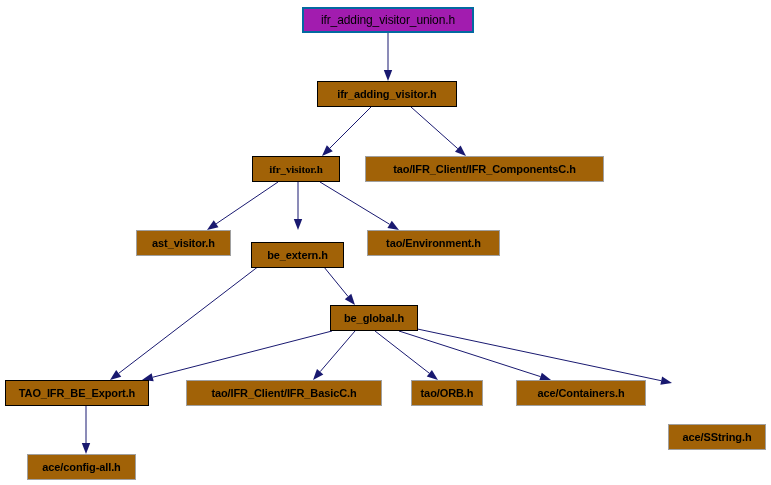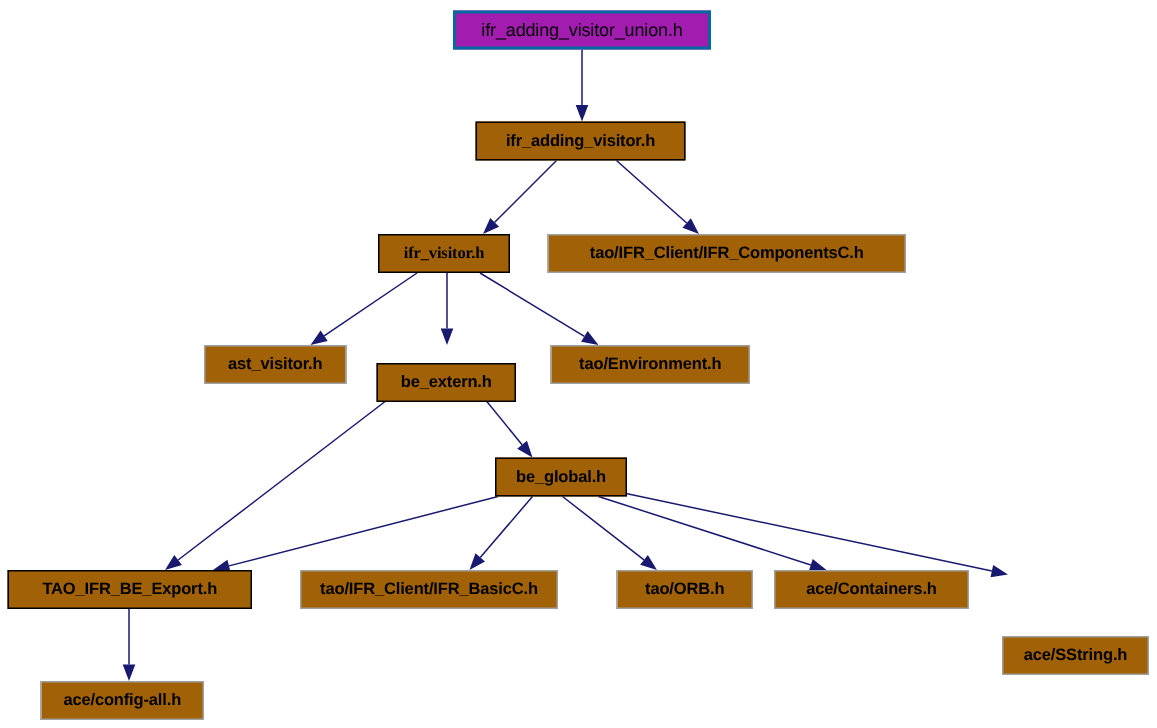--- a/index.html
+++ b/index.html
@@ -138,27 +138,27 @@
       </div>
       <div class="node primary" style="left: 251px; top: 230px; width: 93px; margin-top: 12px;">
         <span class="node-label">be_extern.h</span>
       </div>
       <div class="node " style="left: 367px; top: 230px; width: 133px;">
         <span class="node-label">tao/Environment.h</span>
       </div>
       <div class="node primary" style="left: 316px; top: 305px; width: 88px; margin-left: 14px;">
         <span class="node-label">be_global.h</span>
       </div>
-      <div class="node primary" style="left: 5px; top: 380px; width: 163px; justify-content: center;">
+      <div class="node primary" style="left: 5px; top: 380px; width: 144px; justify-content: center;">
         <span class="node-label">TAO_IFR_BE_Export.h</span>
       </div>
-      <div class="node " style="left: 200px; top: 380px; width: 172px;">
+      <div class="node " style="left: 186px; top: 380px; width: 196px;">
         <span class="node-label">tao/IFR_Client/IFR_BasicC.h</span>
       </div>
-      <div class="node " style="left: 411px; top: 380px; width: 91px;">
+      <div class="node " style="left: 411px; top: 380px; width: 72px;">
         <span class="node-label">tao/ORB.h</span>
       </div>
       <div class="node " style="left: 516px; top: 380px; width: 130px;">
         <span class="node-label">ace/Containers.h</span>
       </div>
       <div class="node " style="left: 668px; top: 380px; width: 98px; margin-top: 44px;">
         <span class="node-label">ace/SString.h</span>
       </div>
       <div class="node " style="left: 27px; top: 454px; width: 109px;">
         <span class="node-label">ace/config-all.h</span>

